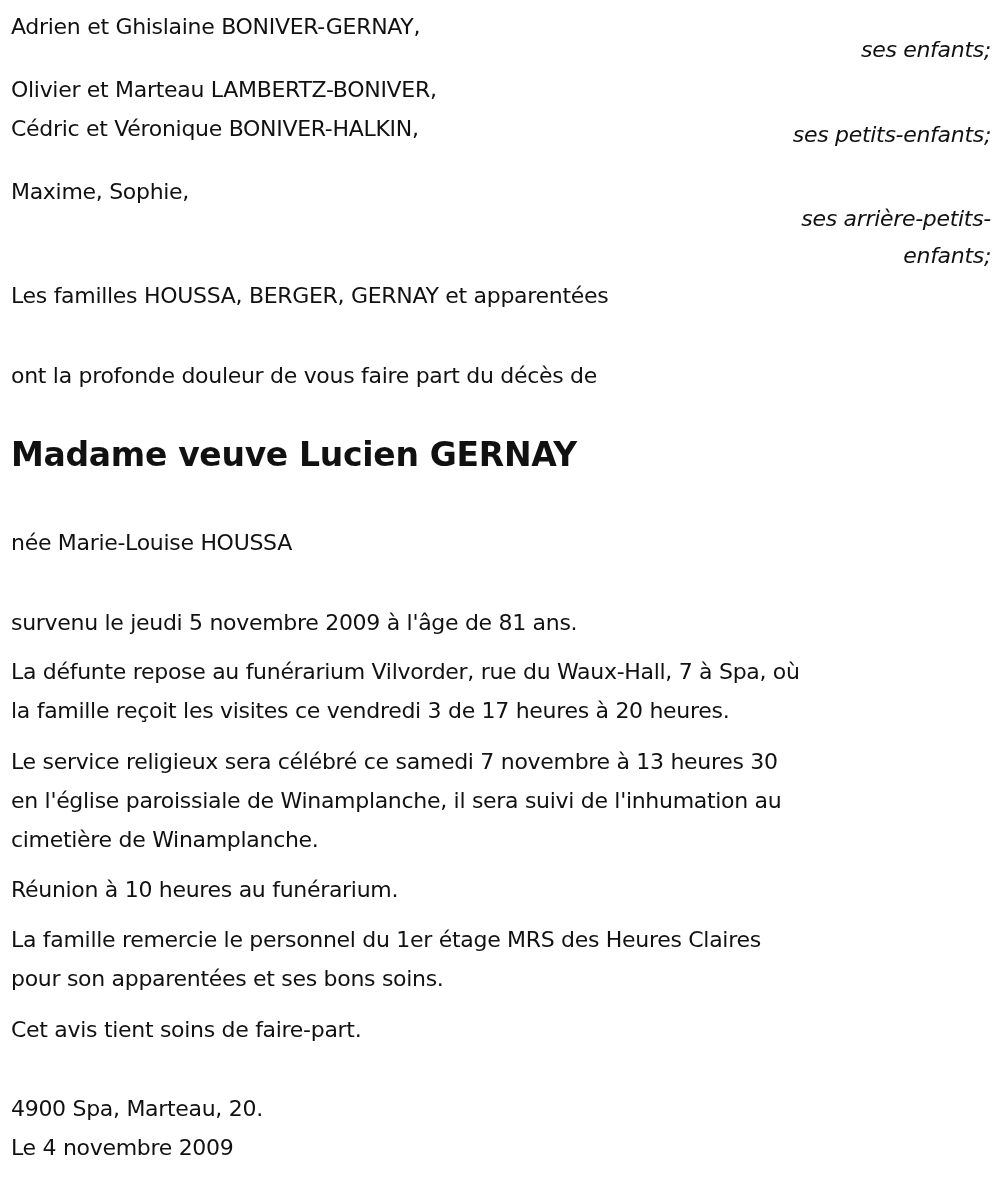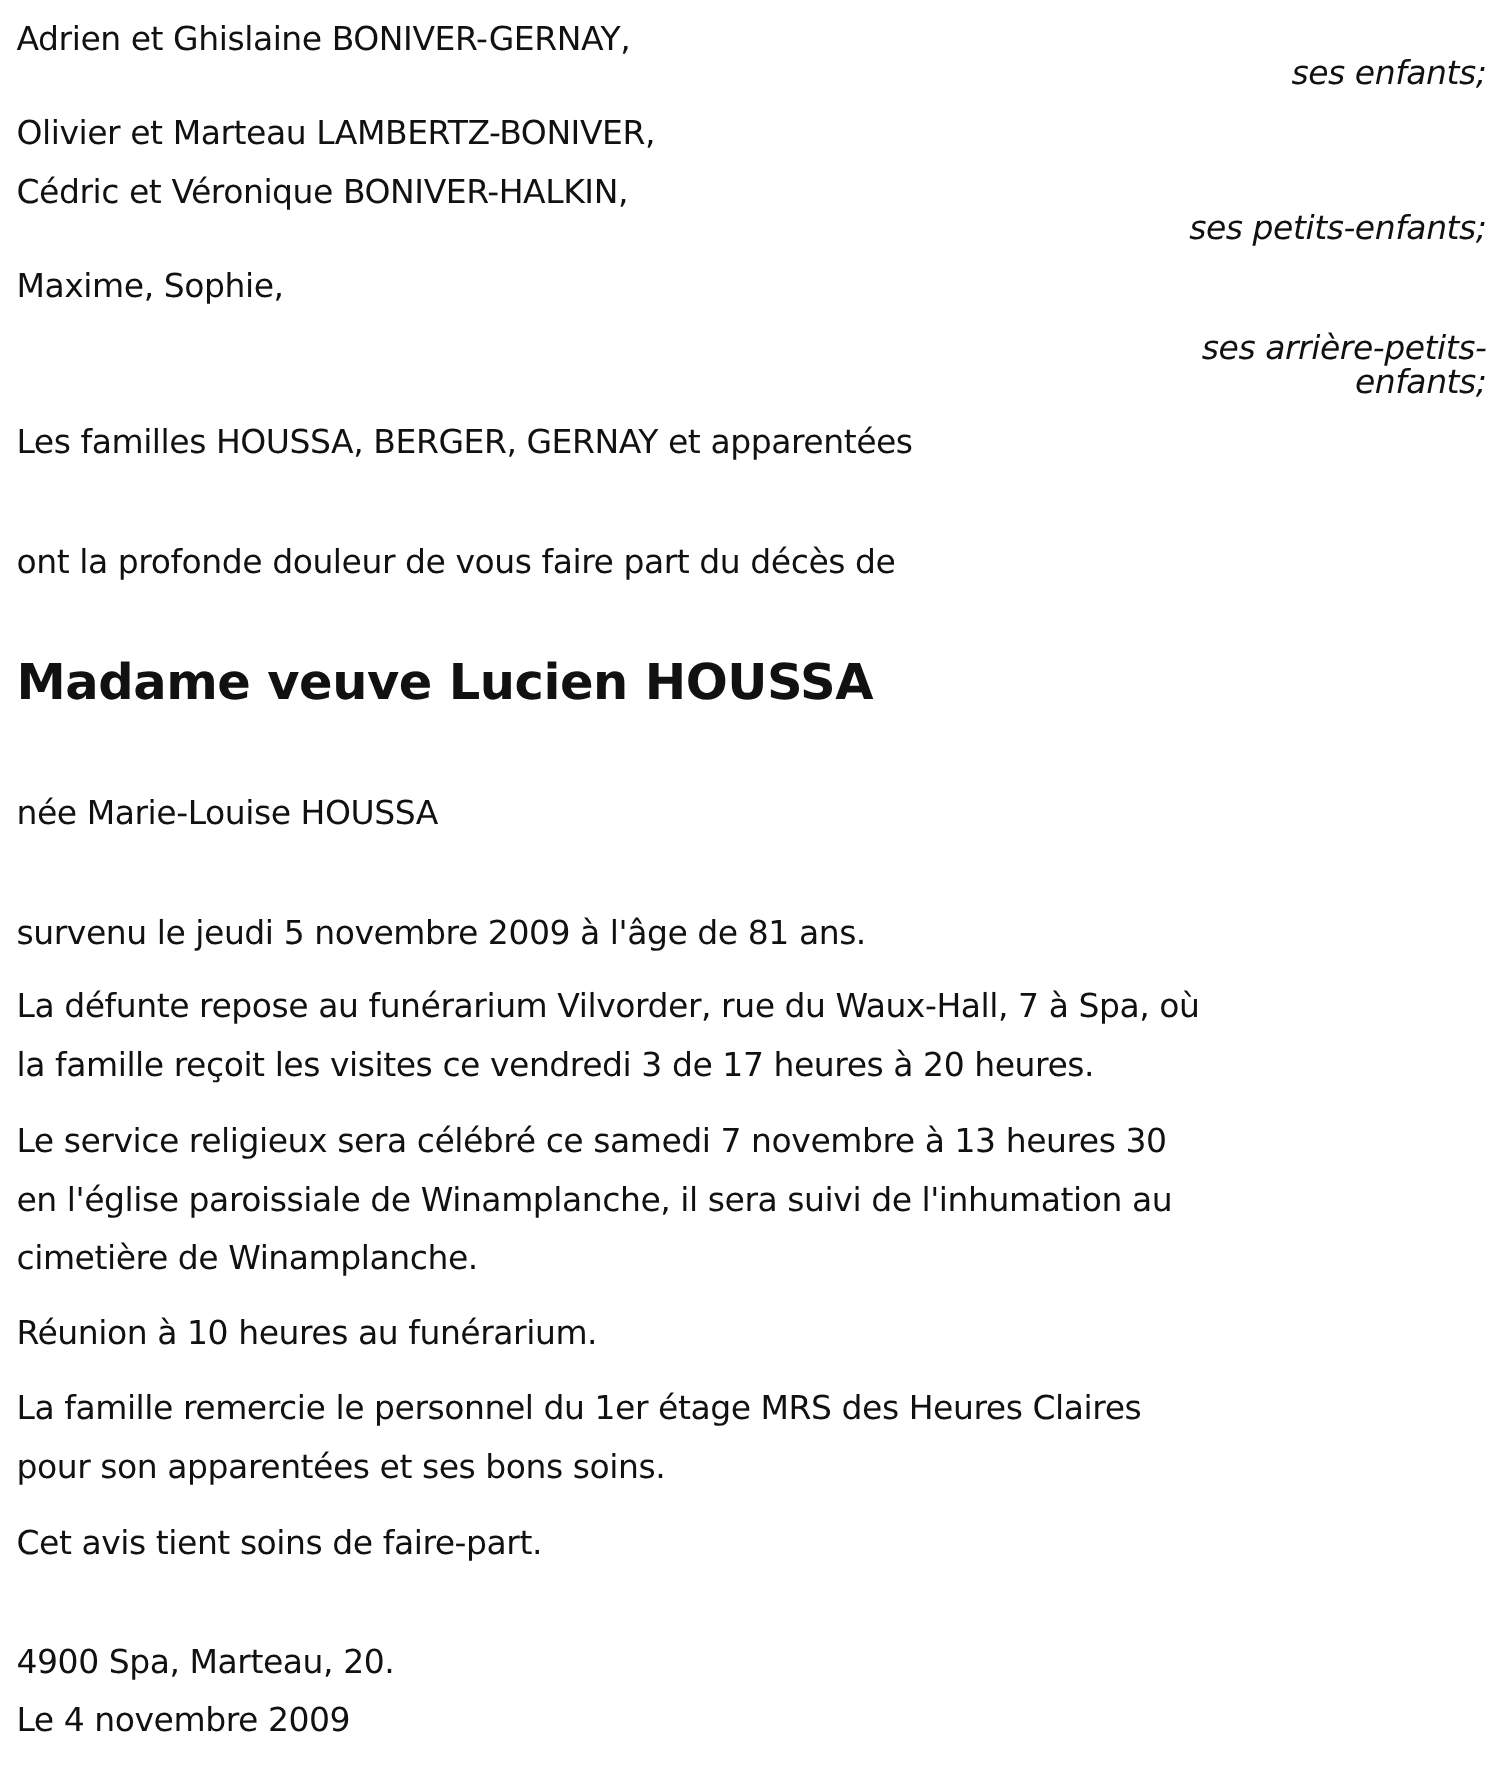--- a/index.html
+++ b/index.html
@@ -19,31 +19,31 @@
 </head>
 <body>
 
 <div class="doc">
 
   <div class="line" style="top:7px">Adrien et Ghislaine BONIVER-GERNAY,</div>
   <div class="right" style="top:30px">ses enfants;</div>
 
   <div class="line" style="top:70px">Olivier et Marteau LAMBERTZ-BONIVER,</div>
   <div class="line" style="top:109px">Cédric et Véronique BONIVER-HALKIN,</div>
-  <div class="right" style="top:133px">ses petits-enfants;</div>
+  <div class="right" style="top:115px">ses petits-enfants;</div>
 
   <div class="line" style="top:172px">Maxime, Sophie,</div>
-  <div class="right" style="top:213px">ses arrière-petits-</div>
+  <div class="right" style="top:199px">ses arrière-petits-</div>
   <div class="right" style="top:236px">enfants;</div>
 
   <div class="line" style="top:276px">Les familles HOUSSA, BERGER, GERNAY et apparentées</div>
 
   <div class="line" style="top:356px">ont la profonde douleur de vous faire part du décès de</div>
 
-  <div class="title" style="top:433px">Madame veuve Lucien HOUSSA</div>
+  <div class="title" style="top:433px">Madame veuve Lucien GERNAY</div>
 
   <div class="line" style="top:523px">née Marie-Louise HOUSSA</div>
 
   <div class="line" style="top:603px">survenu le jeudi 5 novembre 2009 à l'âge de 81 ans.</div>
 
   <div class="line" style="top:652px">La défunte repose au funérarium Vilvorder, rue du Waux-Hall, 7 à Spa, où</div>
   <div class="line" style="top:691px">la famille reçoit les visites ce vendredi 3 de 17 heures à 20 heures.</div>
 
   <div class="line" style="top:742px">
     <span>Le service religieux sera célébré </span><span class="b">ce samedi 7 novembre à 13 heures 30</span>

